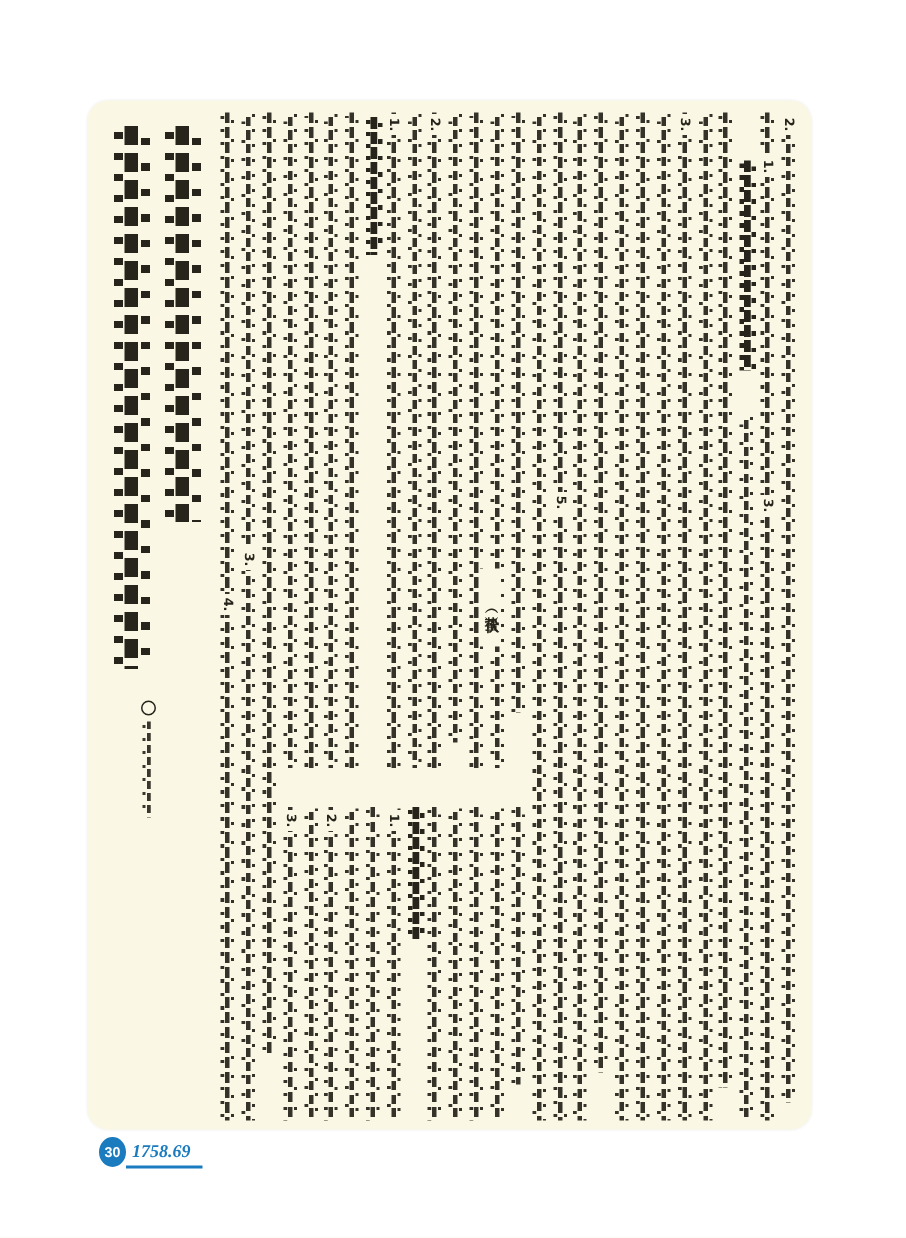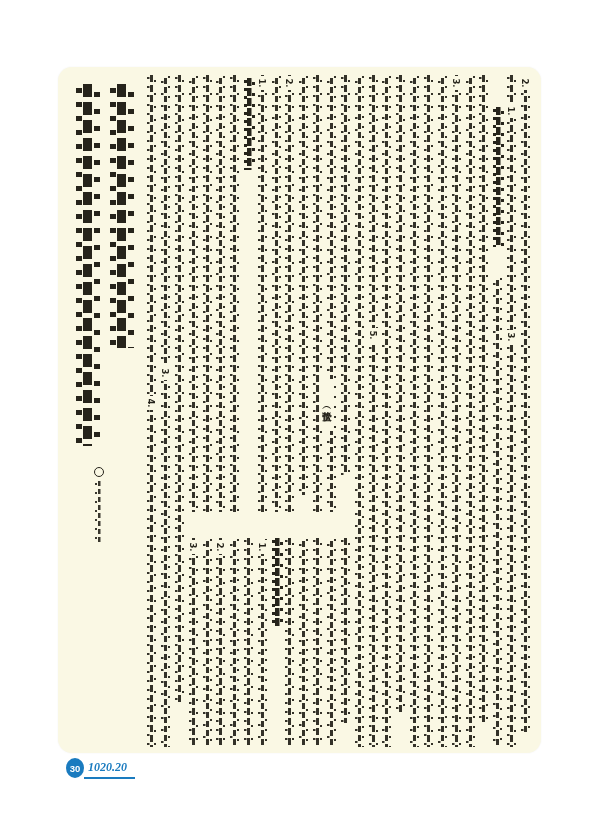--- a/index.html
+++ b/index.html
@@ -148,13 +148,13 @@
   <span class="num" style="left:391px;top:10px">3.</span>
   <span class="num" style="left:446px;top:38px">1.</span>
   <span class="num" style="left:446px;top:264px">3.</span>
   <span class="num" style="left:460px;top:10px">2.</span>
 
   <span class="cjk" style="left:262px;top:312px;height:52px">（蛰伏）</span>
 
 </div>
 
 <div class="page-badge">30</div>
-<div class="issue">1020.20</div>
+<div class="issue">1758.69</div>
 
 </body></html>

